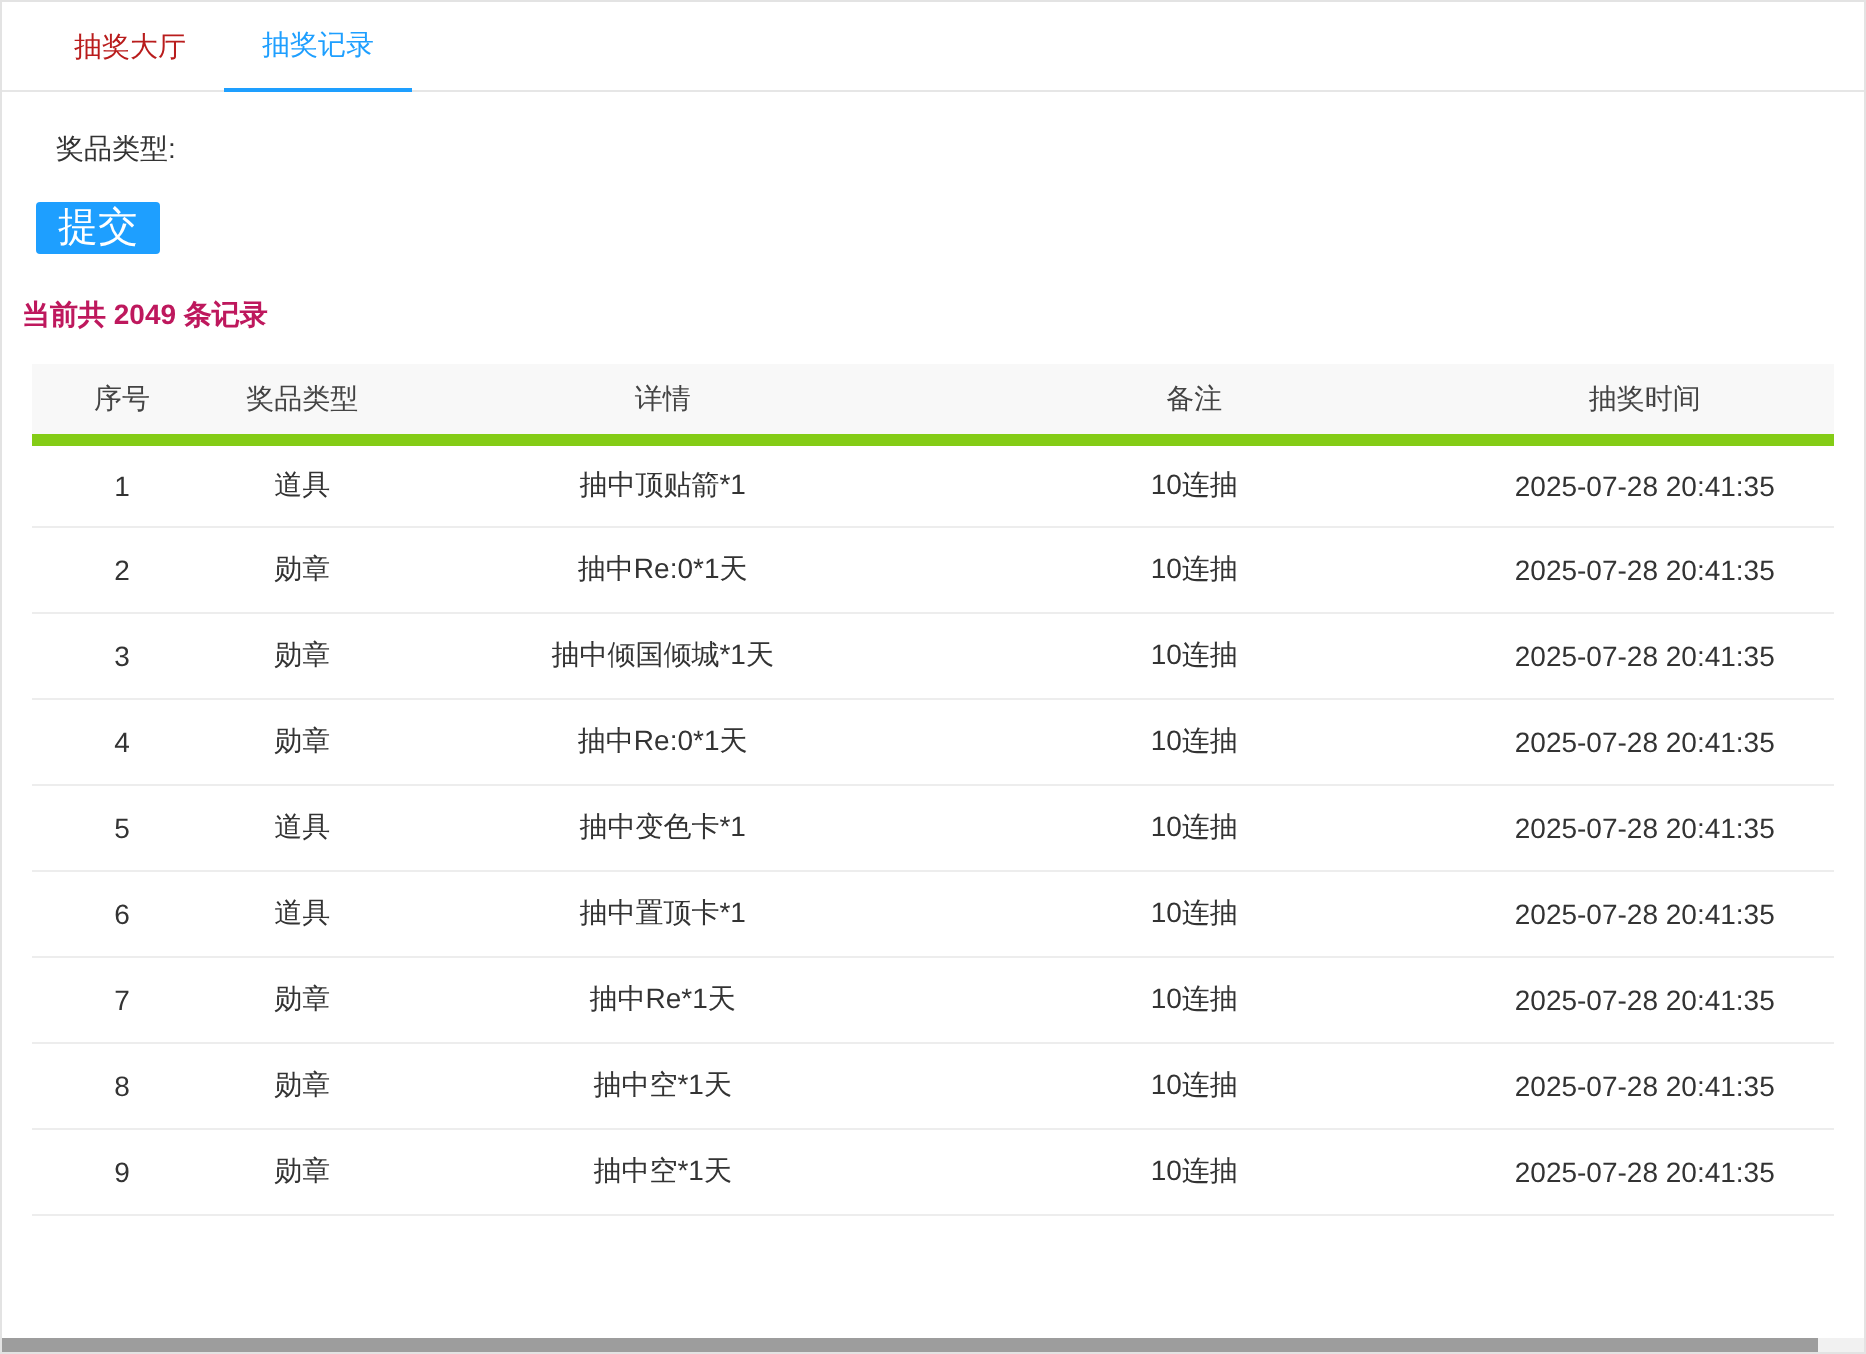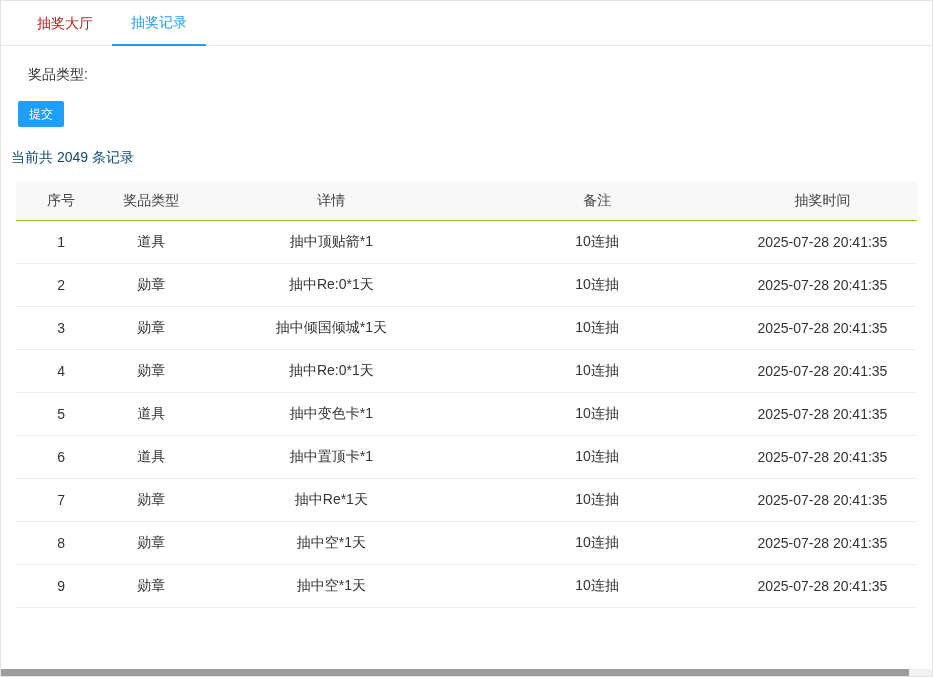--- a/index.html
+++ b/index.html
@@ -57,41 +57,41 @@
   }
   .time-sep { margin: 0 9px; color: #333; }
   .submit-btn {
     display: inline-block;
     margin: 0 0 0 17px;
     background: #1E9FFF;
     color: #fff;
     border: none;
     border-radius: 2px;
     padding: 4px 11px;
-    font-size: 12px;
+    font-size: 20px;
     font-family: "Liberation Sans", sans-serif;
     cursor: pointer;
     line-height: 18px;
   }
   
   .summary {
     padding: 22px 10px 0 10px;
-    font-weight: normal;
-    color: #0c4a6e;
+    font-weight: bold;
+    color: #be185d;
   }
   
   .table-wrap { margin: 15px 15px 0 15px; }
   table { width: 100%; border-collapse: collapse; table-layout: fixed; }
   thead th {
     background: #f8f8f8;
     font-weight: normal;
     color: #444;
     height: 38px;
     text-align: center;
-    border-bottom: 1px solid #84cc16;
+    border-bottom: 6px solid #84cc16;
     font-size: 14px;
   }
   tbody td {
     height: 43px;
     text-align: center;
     border-bottom: 1px solid #ededed;
     color: #333;
     font-size: 14px;
     overflow: hidden;
     white-space: nowrap;

